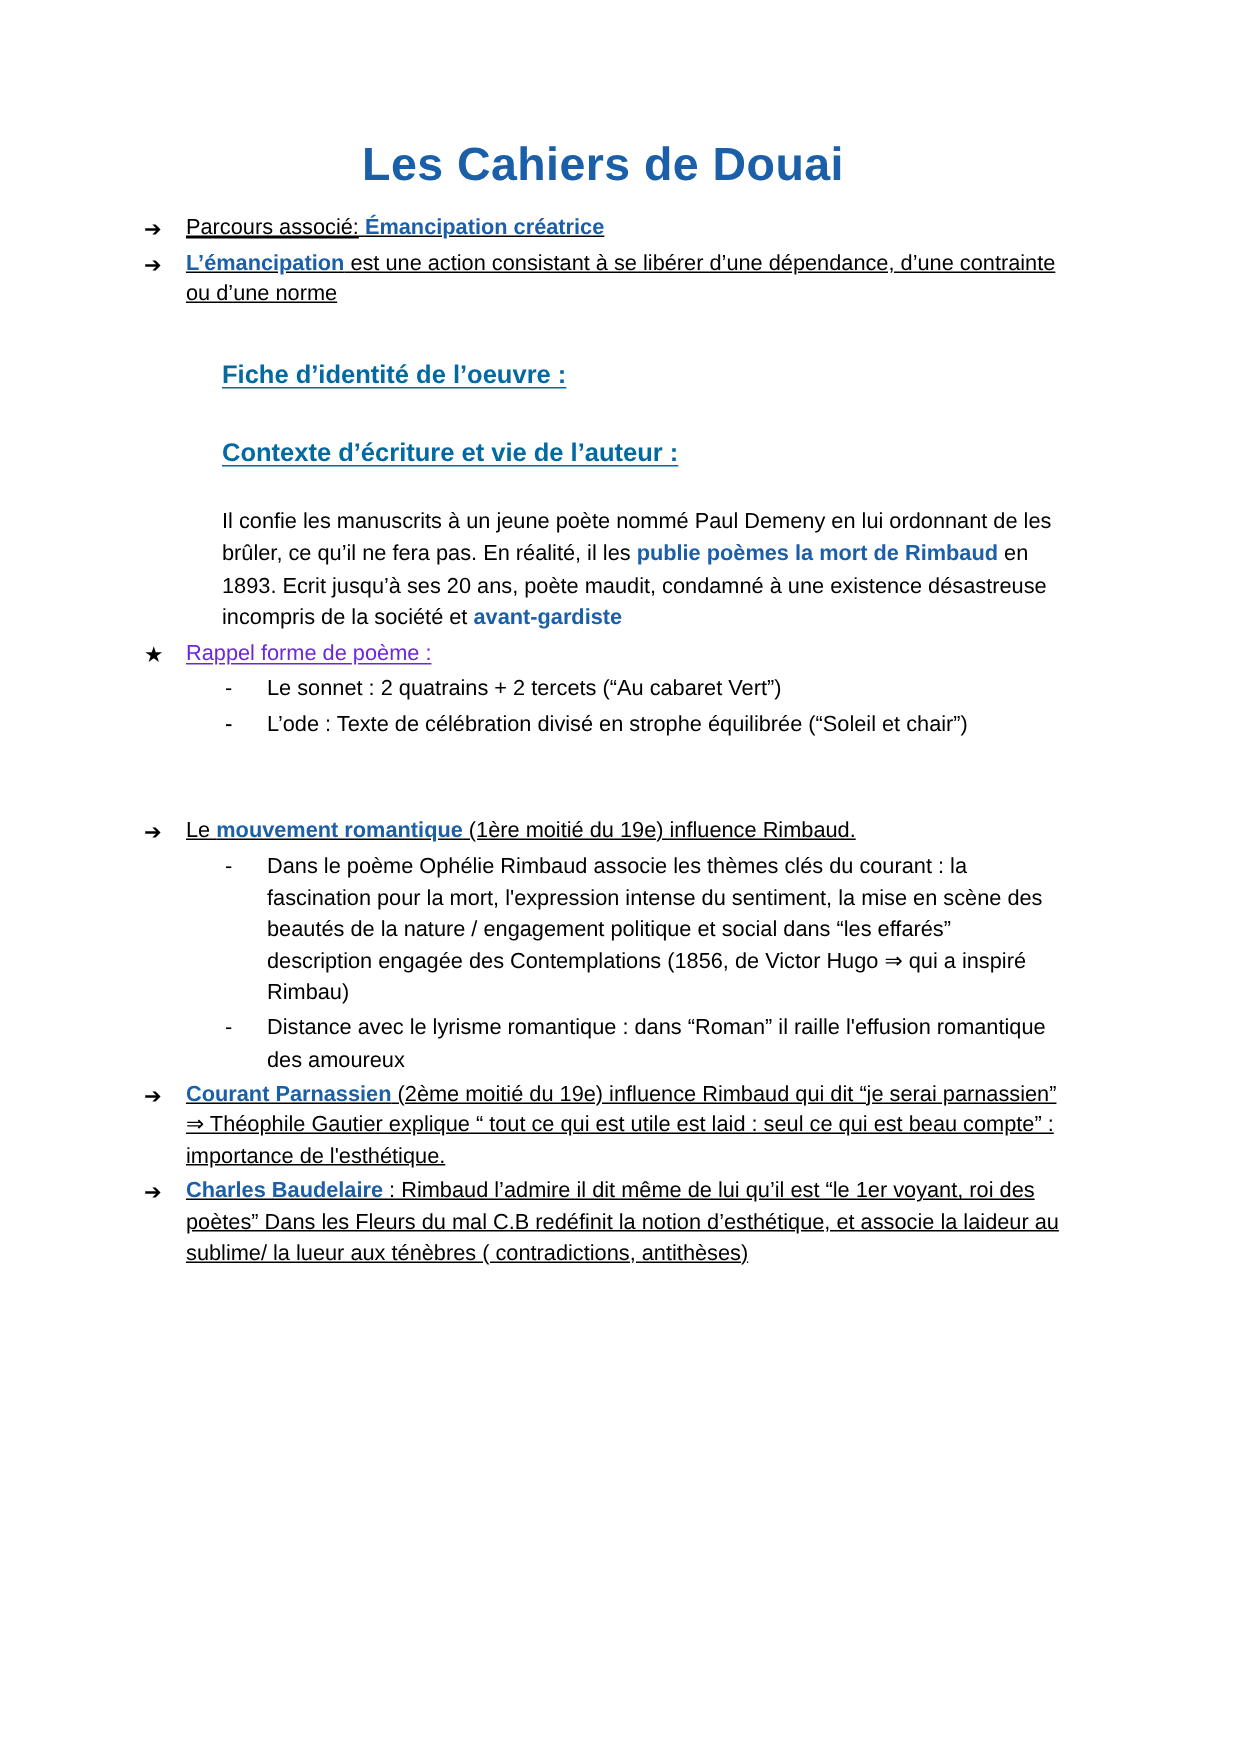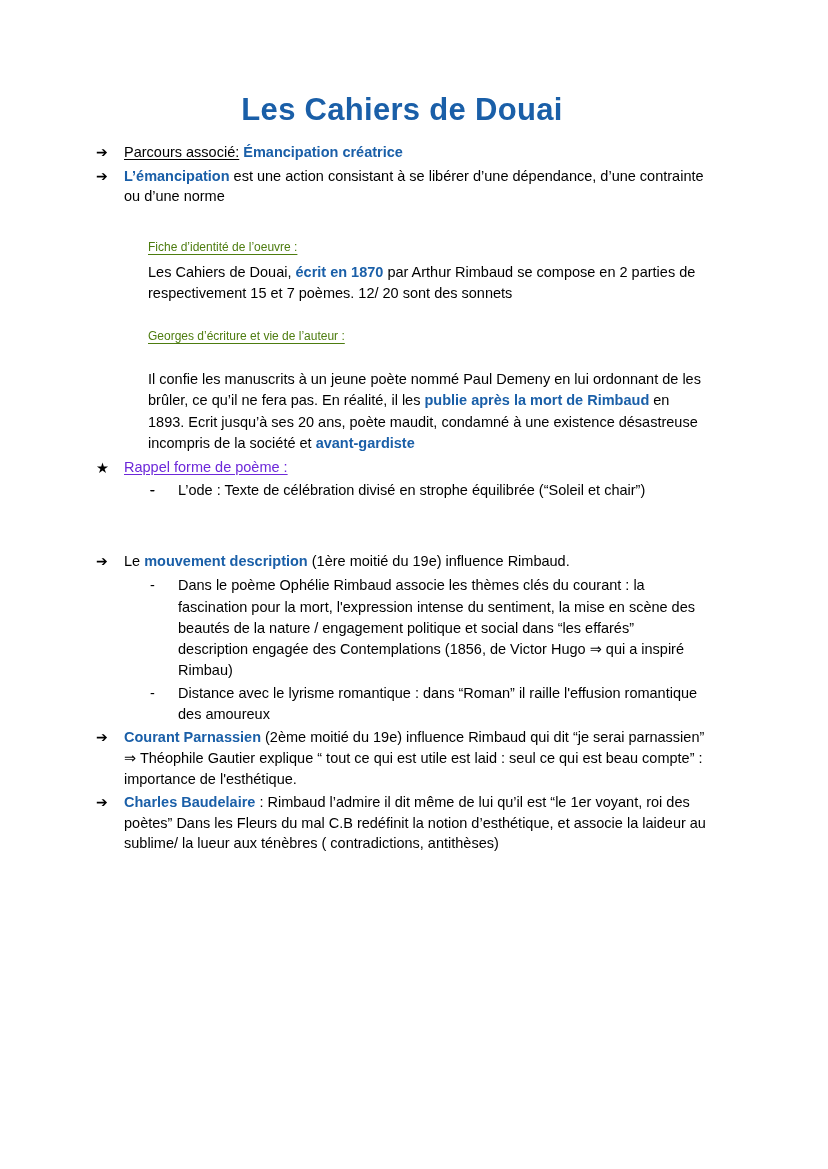--- a/index.html
+++ b/index.html
@@ -48,36 +48,37 @@
     line-height: 1.42;
   }
   .arrow-line .bullet {
     flex: 0 0 28px;
     color: #000;
     font-size: 14px;
     padding-top: 1px;
   }
   .arrow-line .content {
     flex: 1 1 auto;
+    text-decoration: underline;
   }
   .u {
     text-decoration: underline;
     text-underline-offset: 2px;
   }
   .blue {
     color: #6d28d9;
   }
   .blue-b {
     color: #1a5fa8;
     font-weight: bold;
   }
   .section-head {
-    color: #4d7c0f;
-    font-weight: normal;
-    font-size: 12px;
+    color: #0369a1;
+    font-weight: bold;
+    font-size: 17px;
     text-decoration: underline;
     text-underline-offset: 3px;
     margin: 0 0 8px 0;
     padding-left: 52px;
   }
   .block-indent {
     padding-left: 52px;
     font-size: 14.5px;
     line-height: 1.48;
   }
@@ -133,50 +134,47 @@
   <div class="arrow-line">
     <span class="bullet">➔</span>
     <span class="content">
       <span class="blue-b">L’émancipation</span><span> est une action consistant à se libérer d’une dépendance, d’une contrainte ou d’une norme</span>
     </span>
   </div>
 
   <div class="spacer-30"></div>
 
   <div class="section-head">Fiche d’identité de l’oeuvre :</div>
-  <div class="block-indent">
-    <p class="para"><span>Les Cahiers de Douai, </span><span class="blue-b">écrit en 1870</span><span> par Arthur Rimbaud se compose en 2 parties de respectivement 15 et 7 poèmes. 12/ 20 sont des sonnets</span></p>
-  </div>
 
   <div class="spacer-24"></div>
 
-  <div class="section-head">Georges d’écriture et vie de l’auteur :</div>
+  <div class="section-head">Contexte d’écriture et vie de l’auteur :</div>
   <div class="spacer-18"></div>
   <div class="block-indent">
-    <p class="para"><span>Il confie les manuscrits à un jeune poète nommé Paul Demeny en lui ordonnant de les brûler, ce qu’il ne fera pas. En réalité, il les </span><span class="blue-b">publie après la mort de Rimbaud</span><span> en 1893. Ecrit jusqu’à ses 20 ans, poète maudit, condamné à une existence désastreuse incompris de la société et </span><span class="blue-b">avant-gardiste</span></p>
+    <p class="para"><span>Il confie les manuscrits à un jeune poète nommé Paul Demeny en lui ordonnant de les brûler, ce qu’il ne fera pas. En réalité, il les </span><span class="blue-b">publie poèmes la mort de Rimbaud</span><span> en 1893. Ecrit jusqu’à ses 20 ans, poète maudit, condamné à une existence désastreuse incompris de la société et </span><span class="blue-b">avant-gardiste</span></p>
   </div>
 
   <div class="star-line">
     <span class="bullet">★</span>
     <span class="content u blue">Rappel forme de poème :</span>
   </div>
 
   <ul class="dash-list">
-    <li><span class="dash">-</span></li>
+    <li><span class="dash">-</span><span>Le sonnet : 2 quatrains + 2 tercets (“Au cabaret Vert”)</span></li>
     <li><span class="dash">-</span></li>
     <li><span class="dash">-</span><span>L’ode : Texte de célébration divisé en strophe équilibrée (“Soleil et chair”)</span></li>
   </ul>
 
   <div class="spacer-30"></div>
 
   <div class="spacer-18"></div>
 
   <div class="arrow-line">
     <span class="bullet">➔</span>
-    <span class="content"><span>Le </span><span class="blue-b">mouvement description</span><span> (1ère moitié du 19e) influence Rimbaud.</span></span>
+    <span class="content"><span>Le </span><span class="blue-b">mouvement romantique</span><span> (1ère moitié du 19e) influence Rimbaud.</span></span>
   </div>
 
   <ul class="dash-list">
     <li><span class="dash">-</span><span>Dans le poème Ophélie Rimbaud associe les thèmes clés du courant : la fascination pour la mort, l'expression intense du sentiment, la mise en scène des beautés de la nature / engagement politique et social dans “les effarés” description engagée des Contemplations (1856, de Victor Hugo ⇒ qui a inspiré Rimbau)</span></li>
     <li><span class="dash">-</span><span>Distance avec le lyrisme romantique : dans “Roman” il raille l'effusion romantique des amoureux</span></li>
   </ul>
 
   <div class="arrow-line">
     <span class="bullet">➔</span>
     <span class="content"><span class="blue-b">Courant Parnassien</span><span> (2ème moitié du 19e) influence Rimbaud qui dit “je serai parnassien” ⇒ Théophile Gautier explique “ tout ce qui est utile est laid : seul ce qui est beau compte”  : importance de l'esthétique.</span></span>

